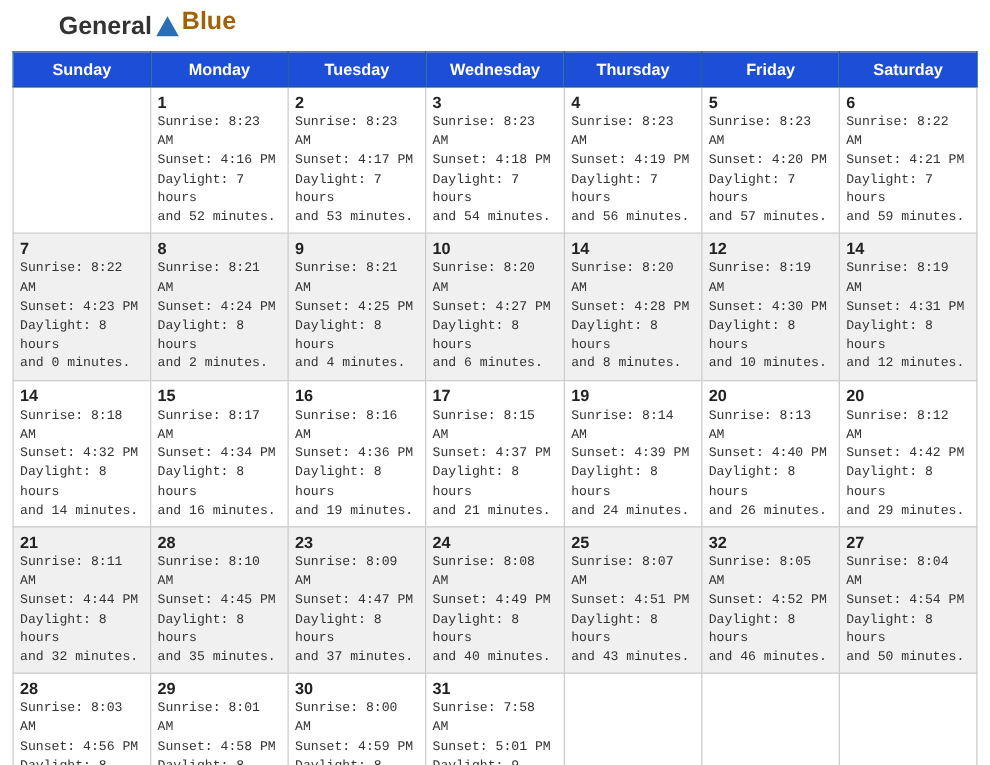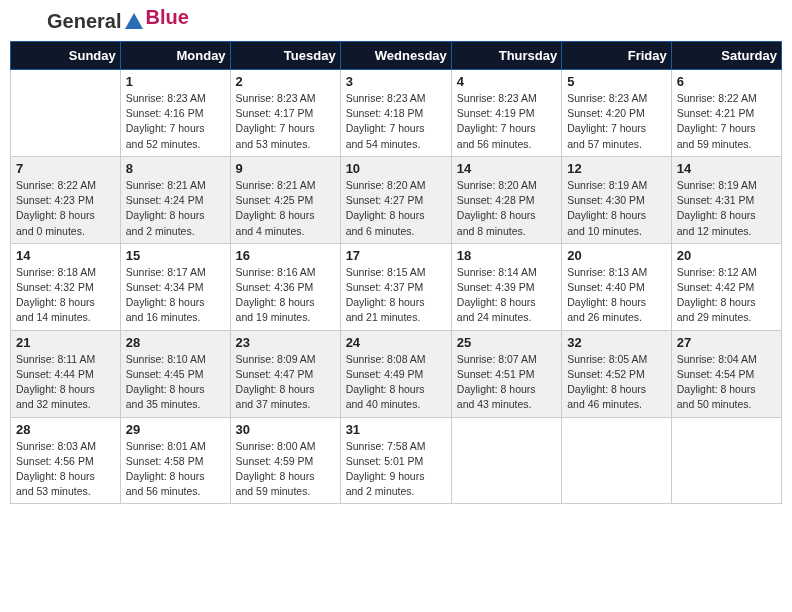--- a/index.html
+++ b/index.html
@@ -38,24 +38,24 @@
     .location-title {
       font-size: 15px;
       color: #444;
     }
     table {
       width: 100%;
       border-collapse: collapse;
       font-size: 11px;
     }
     thead tr th {
-      background: #0f172a;
+      background: #1d4ed8;
       color: #fff;
       padding: 6px 4px;
-      text-align: right;
+      text-align: center;
       font-size: 13px;
       font-weight: bold;
       border: 1px solid #1a5a9a;
     }
     tbody tr td {
       border: 1px solid #ccc;
       vertical-align: top;
       padding: 4px 5px;
       height: 80px;
       width: 113px;
@@ -70,37 +70,38 @@
       font-weight: bold;
       font-size: 13px;
       color: #222;
       display: block;
       margin-bottom: 2px;
     }
     .cell-text {
       font-size: 10.5px;
       color: #333;
       line-height: 1.45;
+      font-family: Liberation Mono, monospace;
     }
     .empty-cell {
       background: #f9f9f9;
     }
   </style>
 </head>
 <body>
 
 <div class="header-area">
   <div class="logo">
     <div class="logo-row">
       <span style="font-size:20px;font-weight:bold;color:#333;">General</span>
       <svg width="22" height="22" viewBox="0 0 22 22">
         <polygon points="11,2 20,18 2,18" fill="#2a6eb5"></polygon>
       </svg>
     </div>
-    <span style="font-size:20px;font-weight:bold;color:#be185d;margin-top:-4px;">Blue</span>
+    <span style="font-size:20px;font-weight:bold;color:#a16207;margin-top:-4px;">Blue</span>
   </div>
   <div class="title-area">
     <div class="month-title"></div>
     <div class="location-title"></div>
   </div>
 </div>
 
 <table>
   <thead>
     <tr id="dow-row">
@@ -182,21 +183,21 @@
         </td>
         <td>
           <span class="day-num">16</span>
           <div class="cell-text">Sunrise: 8:16 AM<br>Sunset: 4:36 PM<br>Daylight: 8 hours<br>and 19 minutes.</div>
         </td>
         <td>
           <span class="day-num">17</span>
           <div class="cell-text">Sunrise: 8:15 AM<br>Sunset: 4:37 PM<br>Daylight: 8 hours<br>and 21 minutes.</div>
         </td>
         <td>
-          <span class="day-num">18</span>
+          <span class="day-num">19</span>
           <div class="cell-text">Sunrise: 8:14 AM<br>Sunset: 4:39 PM<br>Daylight: 8 hours<br>and 24 minutes.</div>
         </td>
         <td>
           <span class="day-num">20</span>
           <div class="cell-text">Sunrise: 8:13 AM<br>Sunset: 4:40 PM<br>Daylight: 8 hours<br>and 26 minutes.</div>
         </td>
         <td>
           <span class="day-num">20</span>
           <div class="cell-text">Sunrise: 8:12 AM<br>Sunset: 4:42 PM<br>Daylight: 8 hours<br>and 29 minutes.</div>
         </td>

